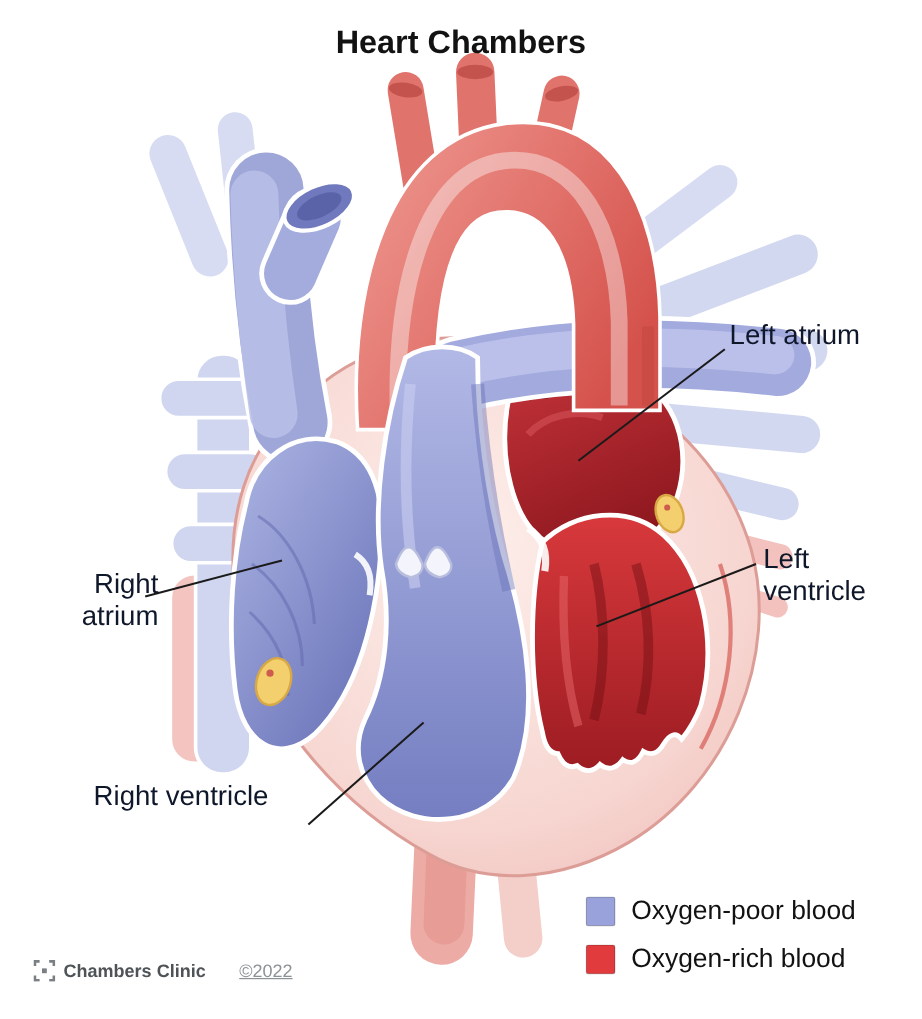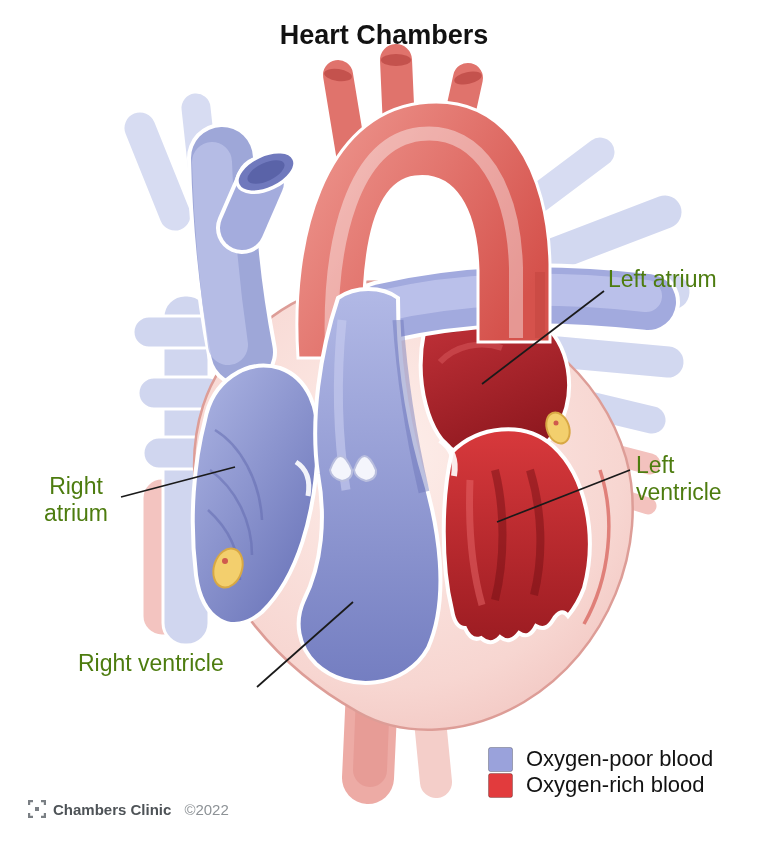--- a/index.html
+++ b/index.html
@@ -9,33 +9,33 @@
     background:#ffffff;
     font-family:"Liberation Sans",sans-serif;
     overflow:hidden;
   }
   .illustration{position:absolute;inset:0;width:768px;height:849px;}
   .title{
     position:absolute;top:20px;left:0;width:768px;
     text-align:center;font-size:27px;font-weight:700;color:#121212;
   }
   .label{
-    position:absolute;font-size:23px;color:#4d7c0f;line-height:1.18;
+    position:absolute;font-size:23px;color:#0f172a;line-height:1.18;
   }
   .label-left-atrium{left:608px;top:266px;width:130px;}
   .label-left-ventricle{left:636px;top:452px;width:95px;}
-  .label-right-atrium{left:30px;top:473px;width:92px;text-align:center;}
+  .label-right-atrium{left:40px;top:473px;width:92px;text-align:right;}
   .label-right-ventricle{left:78px;top:650px;width:200px;}
-  .legend{position:absolute;left:488px;top:746px;display:flex;flex-direction:column;}
+  .legend{position:absolute;left:488px;top:746px;display:flex;flex-direction:column;gap:14px;}
   .legend-row{display:flex;align-items:center;gap:13px;}
   .legend-row svg{display:block;}
   .legend-label{font-size:22px;color:#121212;}
   .footer{position:absolute;left:28px;top:800px;display:flex;align-items:center;gap:7px;}
   .brand{font-size:15px;font-weight:700;color:#4e5357;}
-  .copyright{font-size:15px;color:#8d9296;margin-left:6px;}
+  .copyright{font-size:15px;color:#8d9296;margin-left:21px;text-decoration:underline;}
 </style>
 </head>
 <body>
 
 <div class="canvas">
 
   <svg class="illustration" viewBox="0 0 768 849" aria-hidden="true">
     <defs>
       <radialGradient id="gWall" cx="45%" cy="38%" r="75%">
         <stop offset="0%" stop-color="#fdeeea"></stop>

